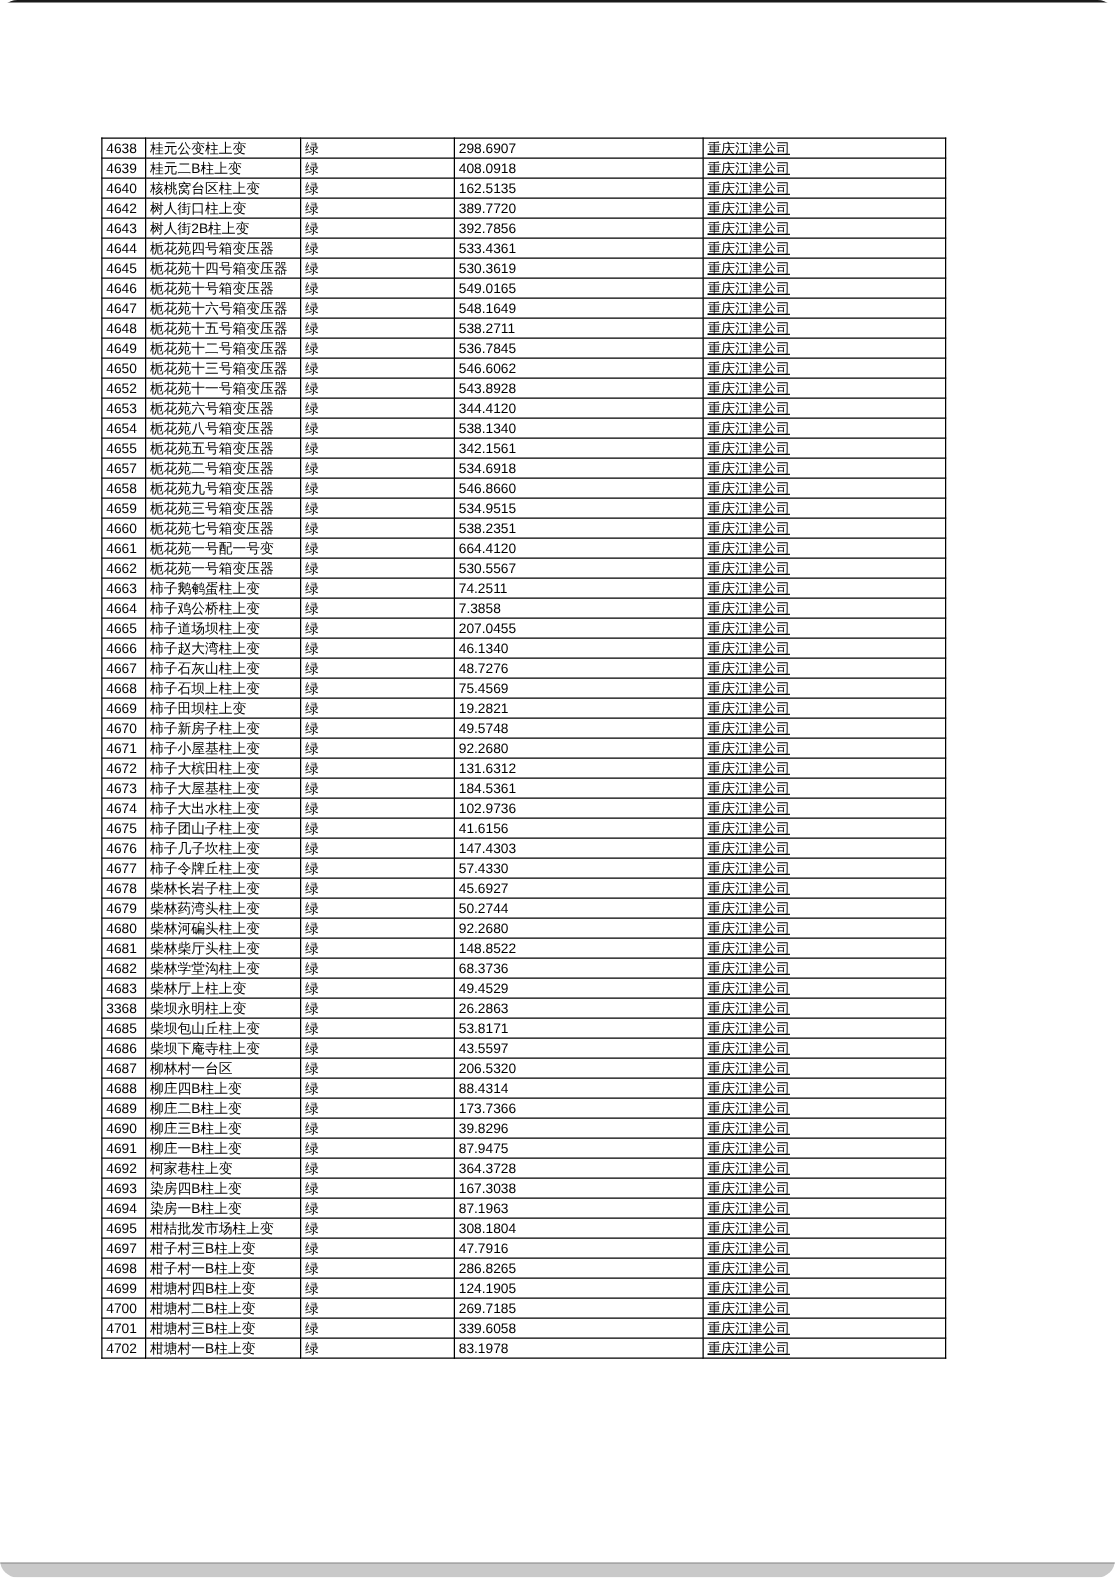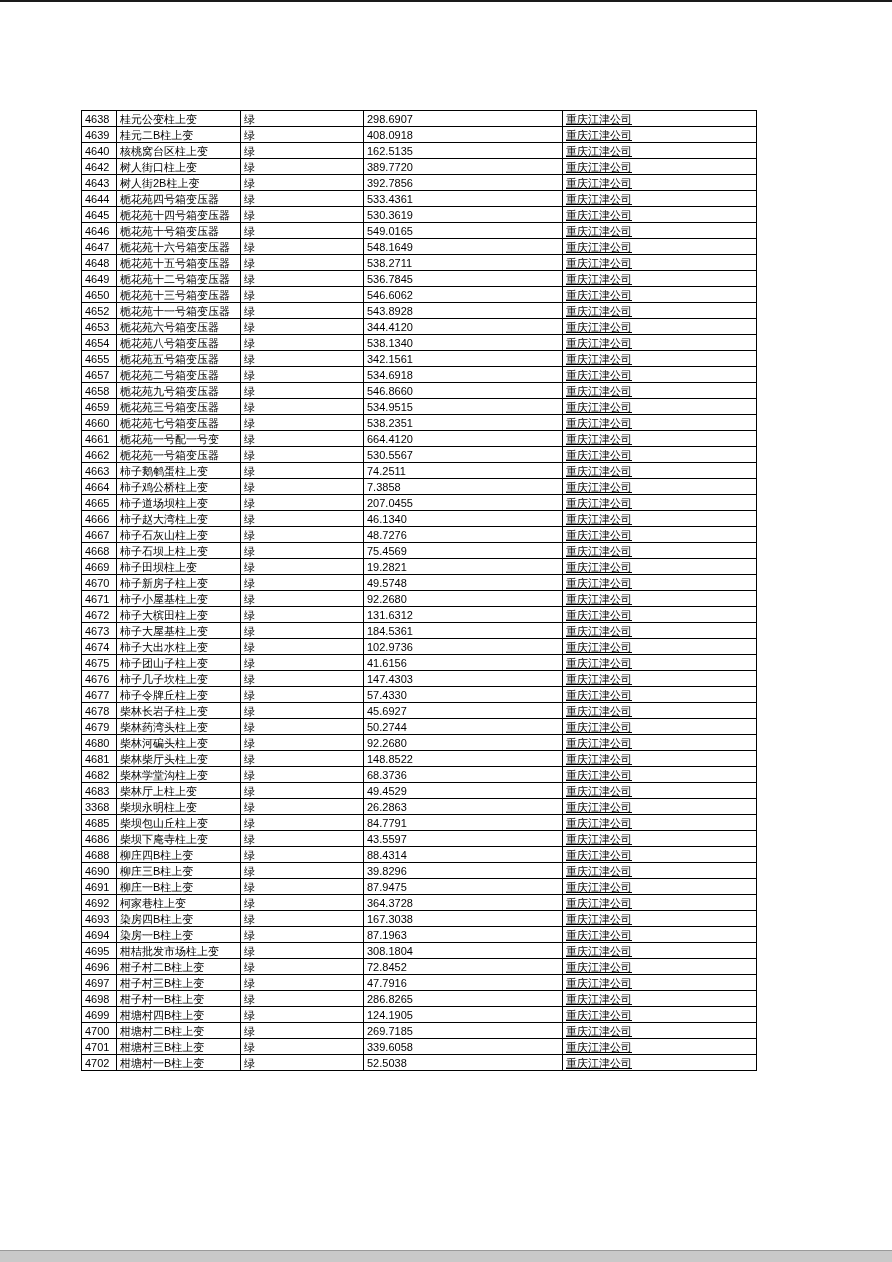--- a/index.html
+++ b/index.html
@@ -3,20 +3,21 @@
 <meta charset="utf-8">
 <style>
   html, body { margin: 0; padding: 0; }
   body { background: #ffffff; font-family: "Liberation Sans", "DejaVu Sans", sans-serif; }
   .canvas {
     position: relative;
     width: 892px;
     height: 1262px;
     background: #ffffff;
     overflow: hidden;
+    border-radius: 14px;
   }
   .top-edge {
     position: absolute;
     left: 0; top: 0;
     width: 100%; height: 2px;
     background: #1a1a1a;
   }
   .bottom-edge {
     position: absolute;
     left: 0; bottom: 0;
@@ -370,38 +371,52 @@
             <td class="c-id">3368</td>
             <td class="c-name">柴坝永明柱上变</td>
             <td class="c-status">绿</td>
             <td class="c-value">26.2863</td>
             <td class="c-comp"><span class="link">重庆江津公司</span></td>
           </tr>
           <tr>
             <td class="c-id">4685</td>
             <td class="c-name">柴坝包山丘柱上变</td>
             <td class="c-status">绿</td>
-            <td class="c-value">84.7791</td>
+            <td class="c-value">53.8171</td>
             <td class="c-comp"><span class="link">重庆江津公司</span></td>
           </tr>
           <tr>
             <td class="c-id">4686</td>
             <td class="c-name">柴坝下庵寺柱上变</td>
             <td class="c-status">绿</td>
             <td class="c-value">43.5597</td>
             <td class="c-comp"><span class="link">重庆江津公司</span></td>
           </tr>
           <tr>
+            <td class="c-id">4687</td>
+            <td class="c-name">柳林村一台区</td>
+            <td class="c-status">绿</td>
+            <td class="c-value">206.5320</td>
+            <td class="c-comp"><span class="link">重庆江津公司</span></td>
+          </tr>
+          <tr>
             <td class="c-id">4688</td>
             <td class="c-name">柳庄四B柱上变</td>
             <td class="c-status">绿</td>
             <td class="c-value">88.4314</td>
             <td class="c-comp"><span class="link">重庆江津公司</span></td>
           </tr>
           <tr>
+            <td class="c-id">4689</td>
+            <td class="c-name">柳庄二B柱上变</td>
+            <td class="c-status">绿</td>
+            <td class="c-value">173.7366</td>
+            <td class="c-comp"><span class="link">重庆江津公司</span></td>
+          </tr>
+          <tr>
             <td class="c-id">4690</td>
             <td class="c-name">柳庄三B柱上变</td>
             <td class="c-status">绿</td>
             <td class="c-value">39.8296</td>
             <td class="c-comp"><span class="link">重庆江津公司</span></td>
           </tr>
           <tr>
             <td class="c-id">4691</td>
             <td class="c-name">柳庄一B柱上变</td>
             <td class="c-status">绿</td>
@@ -430,27 +445,20 @@
             <td class="c-comp"><span class="link">重庆江津公司</span></td>
           </tr>
           <tr>
             <td class="c-id">4695</td>
             <td class="c-name">柑桔批发市场柱上变</td>
             <td class="c-status">绿</td>
             <td class="c-value">308.1804</td>
             <td class="c-comp"><span class="link">重庆江津公司</span></td>
           </tr>
           <tr>
-            <td class="c-id">4696</td>
-            <td class="c-name">柑子村二B柱上变</td>
-            <td class="c-status">绿</td>
-            <td class="c-value">72.8452</td>
-            <td class="c-comp"><span class="link">重庆江津公司</span></td>
-          </tr>
-          <tr>
             <td class="c-id">4697</td>
             <td class="c-name">柑子村三B柱上变</td>
             <td class="c-status">绿</td>
             <td class="c-value">47.7916</td>
             <td class="c-comp"><span class="link">重庆江津公司</span></td>
           </tr>
           <tr>
             <td class="c-id">4698</td>
             <td class="c-name">柑子村一B柱上变</td>
             <td class="c-status">绿</td>
@@ -475,21 +483,21 @@
             <td class="c-id">4701</td>
             <td class="c-name">柑塘村三B柱上变</td>
             <td class="c-status">绿</td>
             <td class="c-value">339.6058</td>
             <td class="c-comp"><span class="link">重庆江津公司</span></td>
           </tr>
           <tr>
             <td class="c-id">4702</td>
             <td class="c-name">柑塘村一B柱上变</td>
             <td class="c-status">绿</td>
-            <td class="c-value">52.5038</td>
+            <td class="c-value">83.1978</td>
             <td class="c-comp"><span class="link">重庆江津公司</span></td>
           </tr>
         </tbody>
     </table>
   </div>
 
   <div class="bottom-edge"></div>
 </div>
 
 </body></html>

